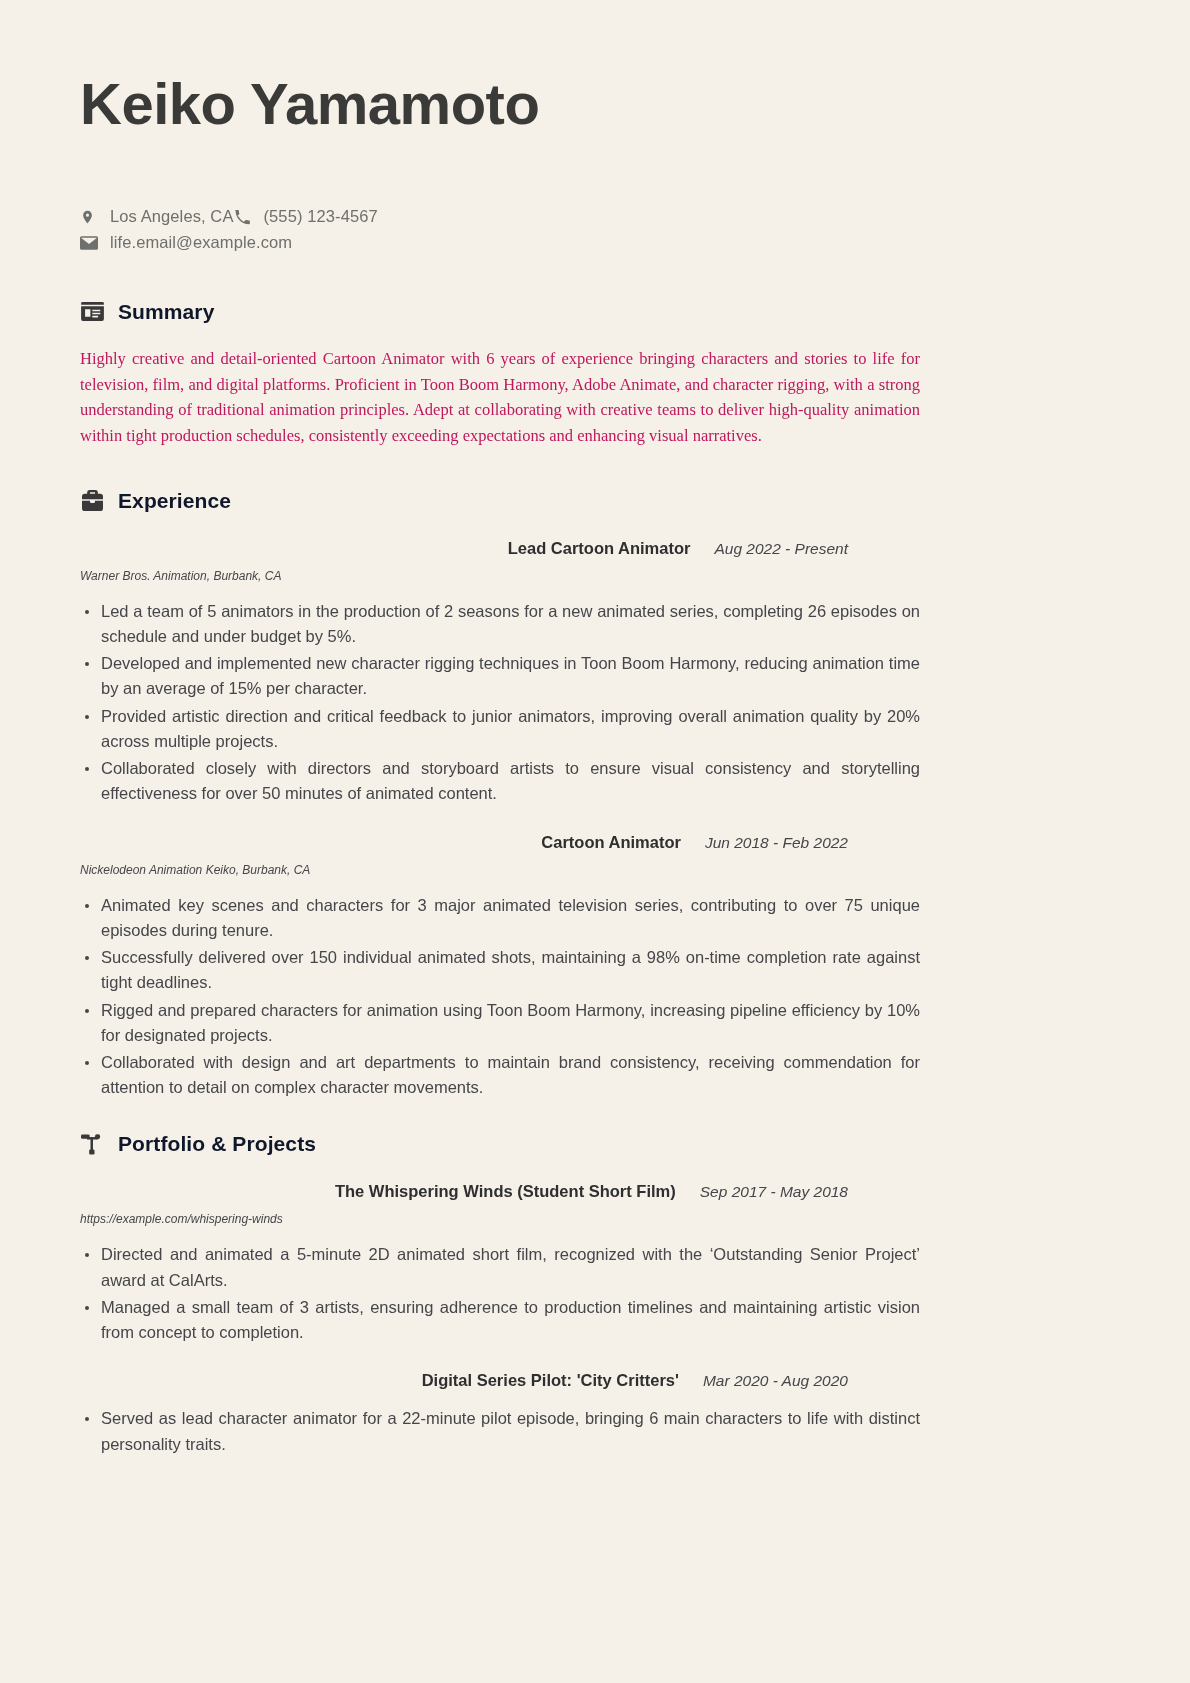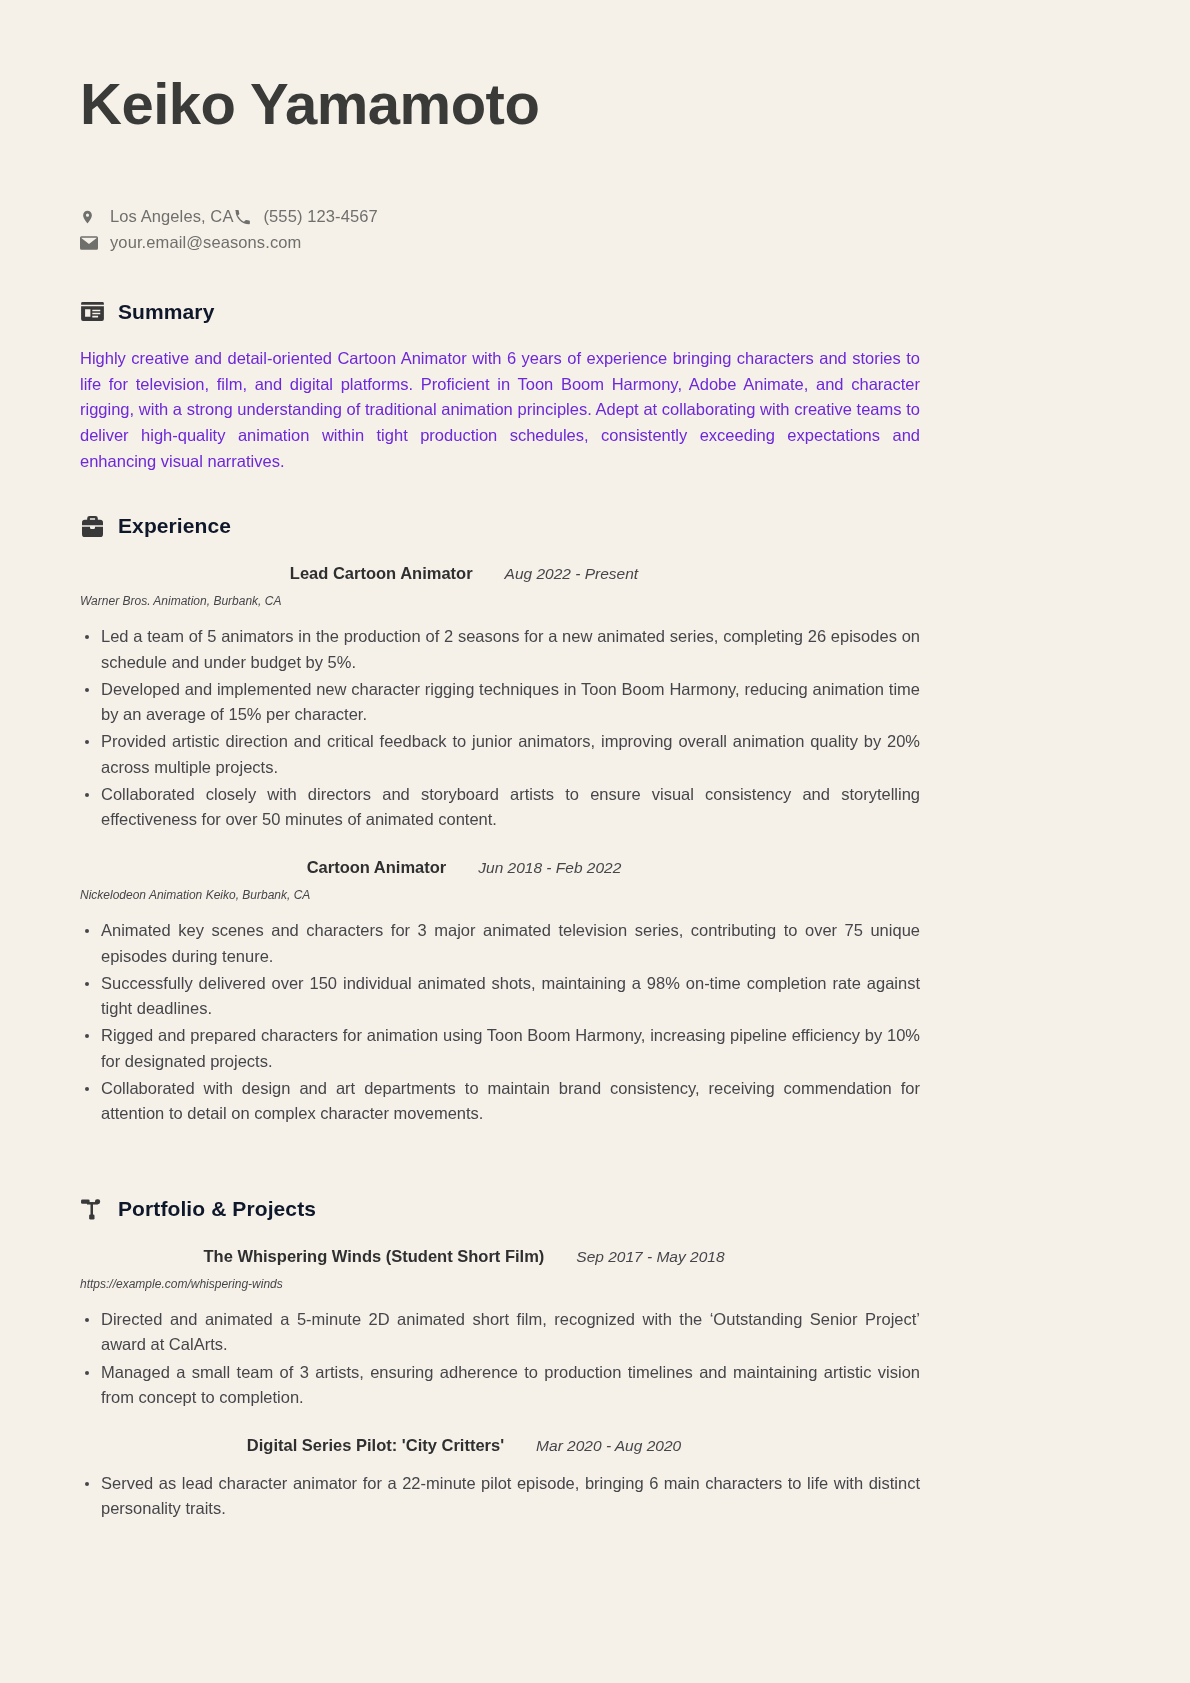--- a/index.html
+++ b/index.html
@@ -85,34 +85,35 @@
   .section-title {
     font-size: 21px;
     font-weight: 700;
     color: #0f172a;
     letter-spacing: 0.1px;
   }
 
   .summary-text {
     font-size: 16.5px;
     line-height: 1.56;
-    color: #6d28d9;
+    color: #be185d;
     max-width: 965px;
     text-align: justify;
     text-align-last: left;
+    font-family: Liberation Serif, serif;
   }
 
   
   .entry { margin-top: 26px; }
   .entry:first-of-type { margin-top: 0; }
   .entry-top {
     display: flex;
-    justify-content: center;
+    justify-content: flex-end;
     align-items: baseline;
-    gap: 32px;
+    gap: 24px;
   }
   .entry-title {
     font-size: 16.5px;
     font-weight: 700;
     color: #2f2f30;
   }
   .entry-date {
     font-size: 15.5px;
     font-style: italic;
     color: #46464a;
@@ -147,21 +148,21 @@
     position: absolute;
     left: 5px;
     top: 11px;
     width: 4px;
     height: 4px;
     border-radius: 50%;
     background: #46464a;
   }
 
   .section.experience { margin-top: 40px; }
-  .section.portfolio { margin-top: 71px; }
+  .section.portfolio { margin-top: 32px; }
 </style>
 </head>
 <body>
 
 <div class="page">
 
   <h1 class="name">Keiko Yamamoto</h1>
 
   <div class="contact-block">
     <div class="contact-col">
@@ -182,21 +183,21 @@
         <span class="contact-txt">(555) 123-4567</span>
       </div>
     </div>
     <div class="contact-col">
       <div class="contact-row">
         <span class="contact-ico">
           <svg width="18" height="14" viewBox="0 0 24 18" fill="currentColor">
               <path d="M2 0h20a2 2 0 0 1 2 2v14a2 2 0 0 1-2 2H2a2 2 0 0 1-2-2V2a2 2 0 0 1 2-2zm10 10.2L22.3 2.3A1 1 0 0 0 22 2H2a1 1 0 0 0-.3.3L12 10.2z"></path>
             </svg>
         </span>
-        <span class="contact-txt">your.email@seasons.com</span>
+        <span class="contact-txt">life.email@example.com</span>
       </div>
     </div>
   </div>
 
   <div class="section summary">
     <div class="section-head">
       <span class="section-ico">
         <svg width="23" height="19" viewBox="0 0 24 20" fill="currentColor">
           <path d="M1.5 0h21A1.5 1.5 0 0 1 24 1.5V3H0V1.5A1.5 1.5 0 0 1 1.5 0z"></path>
           <path d="M0 4.4h24V18a2 2 0 0 1-2 2H2a2 2 0 0 1-2-2V4.4zm4.2 3.1v7.9h5.6V7.5H4.2zm7.6.7v1.6h8.4V8.2h-8.4zm0 3.2v1.6h8.4v-1.6h-8.4zm0 3.2v1.6h6.1v-1.6h-6.1z"></path>

